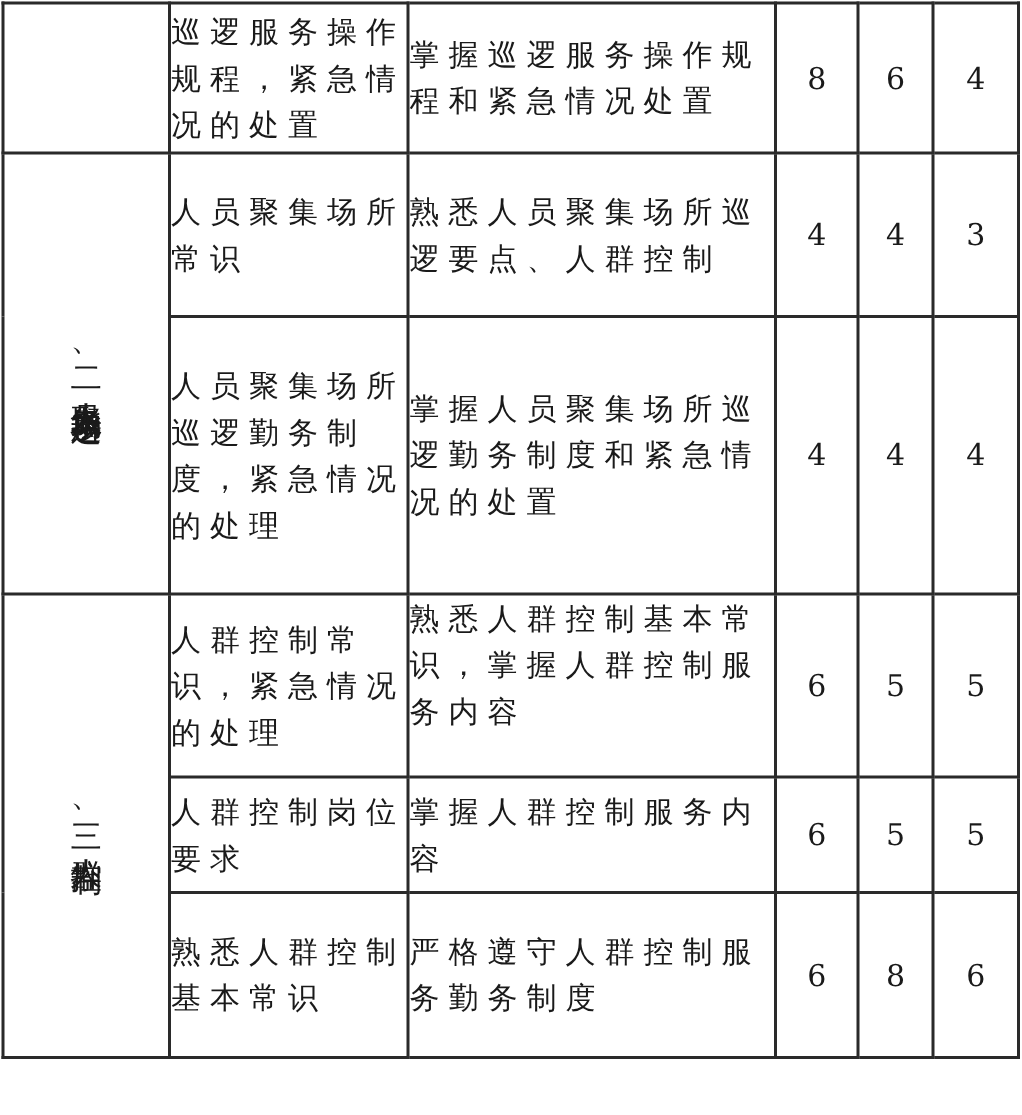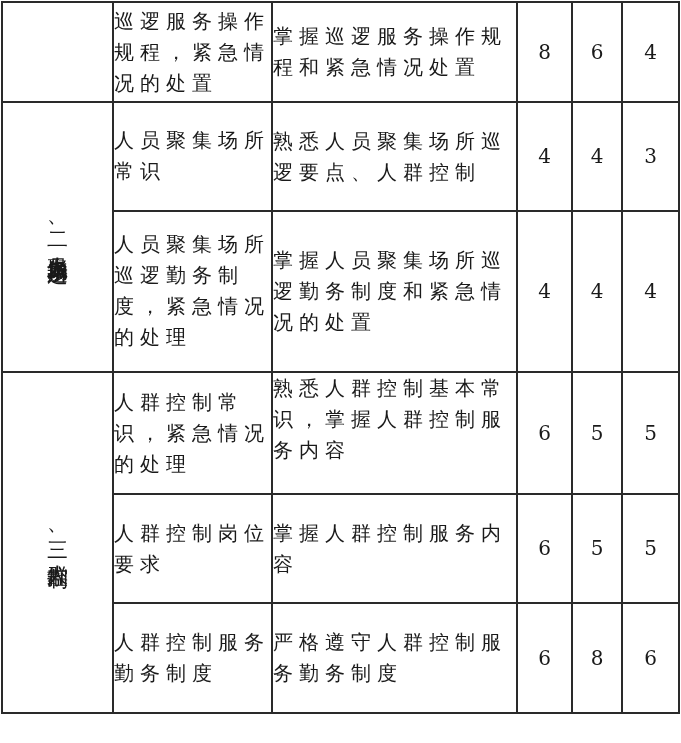--- a/index.html
+++ b/index.html
@@ -42,21 +42,20 @@
     }
     td.content, td.req {
       letter-spacing: 6px;
     }
     td.content {
       padding: 0 8px 0 15px;
       vertical-align: top;
     }
     td.content.mid {
       vertical-align: middle;
-      font-family: Liberation Mono, monospace;
     }
     td.req {
       padding: 0 6px 0 16px;
       border-radius: 28px;
     }
     td.num {
       text-align: center;
       font-size: 22px;
       font-family: "DejaVu Serif", "Liberation Serif", serif;
     }
@@ -101,21 +100,21 @@
         <span class="cell-text">人员聚集场所常识</span>
       </td>
       <td class="req">
         <span class="cell-text">熟悉人员聚集场所巡逻要点、人群控制</span>
       </td>
       <td class="num">4</td>
       <td class="num">4</td>
       <td class="num">3</td>
     </tr>
 
-    <tr style="height:161px">
+    <tr style="height:185px">
       <td class="content mid">
         <span class="cell-text">人员聚集场所巡逻勤务制度，紧急情况的处理</span>
       </td>
       <td class="req">
         <span class="cell-text">掌握人员聚集场所巡逻勤务制度和紧急情况的处置</span>
       </td>
       <td class="num">4</td>
       <td class="num">4</td>
       <td class="num">4</td>
     </tr>
@@ -128,35 +127,35 @@
         <span class="cell-text">人群控制常识，紧急情况的处理</span>
       </td>
       <td class="req" style="vertical-align:top">
         <span class="cell-text">熟悉人群控制基本常识，掌握人群控制服务内容</span>
       </td>
       <td class="num">6</td>
       <td class="num">5</td>
       <td class="num">5</td>
     </tr>
 
-    <tr style="height:109px">
+    <tr style="height:77px">
       <td class="content">
         <span class="cell-text">人群控制岗位要求</span>
       </td>
       <td class="req">
         <span class="cell-text">掌握人群控制服务内容</span>
       </td>
       <td class="num">6</td>
       <td class="num">5</td>
       <td class="num">5</td>
     </tr>
 
     <tr style="height:110px">
       <td class="content">
-        <span class="cell-text">人群控制服务勤务制度</span>
+        <span class="cell-text">熟悉人群控制基本常识</span>
       </td>
       <td class="req">
         <span class="cell-text">严格遵守人群控制服务勤务制度</span>
       </td>
       <td class="num">6</td>
       <td class="num">8</td>
       <td class="num">6</td>
     </tr>
   </tbody>
 </table>

